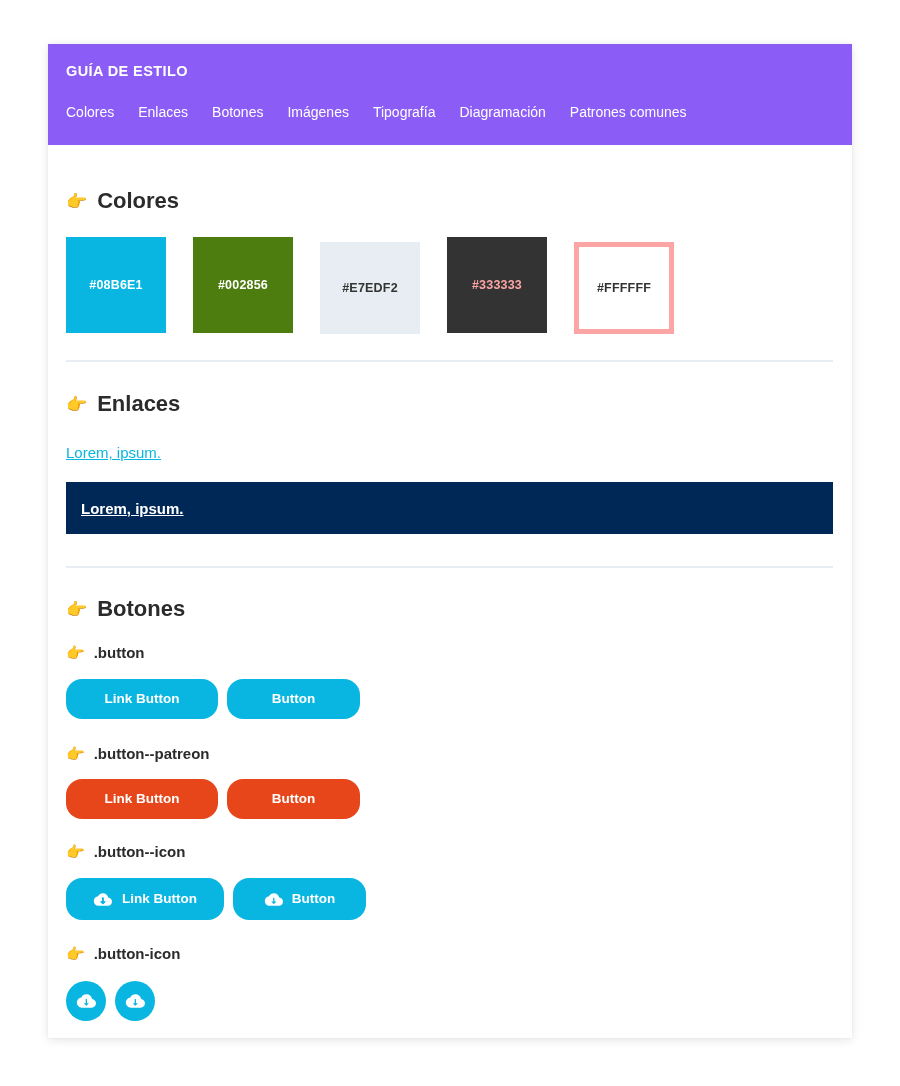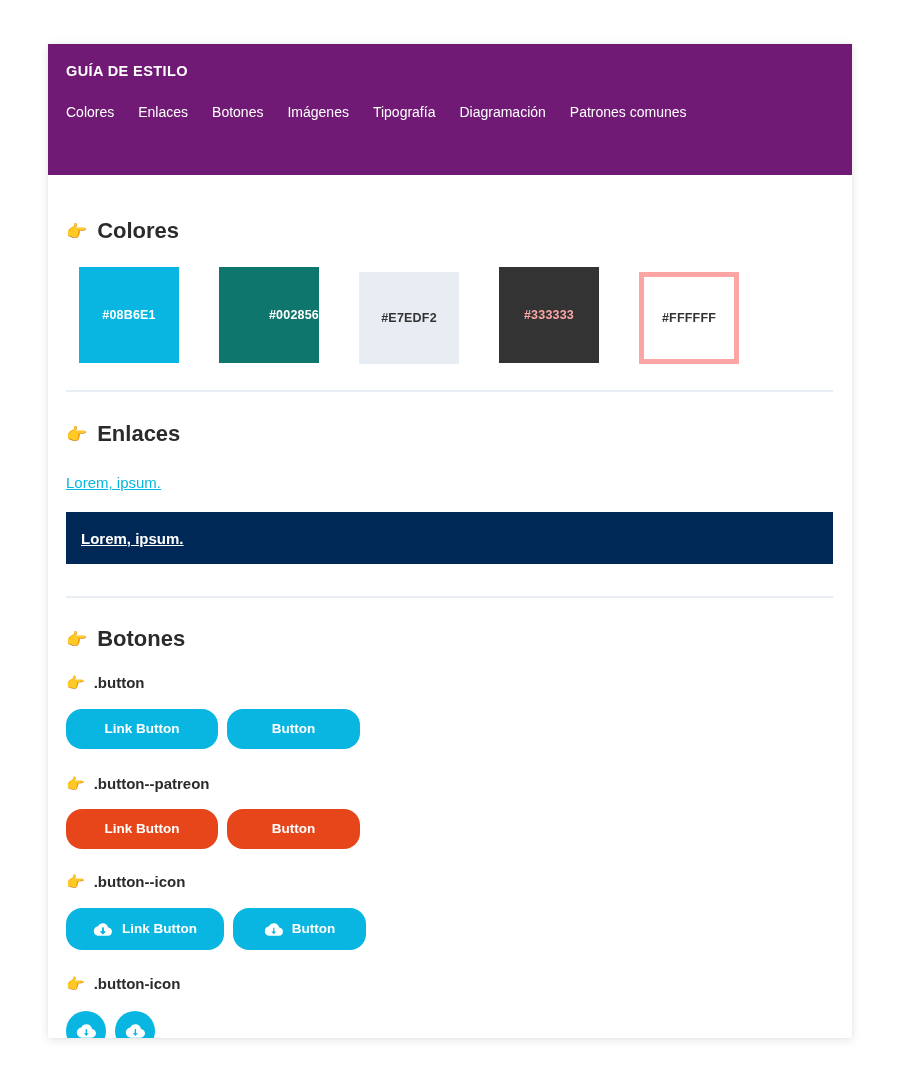--- a/index.html
+++ b/index.html
@@ -23,23 +23,23 @@
     top: 44px;
     width: 804px;
     height: 994px;
     background: #ffffff;
     box-shadow: 0 2px 10px rgba(0,0,0,0.10), 0 0 2px rgba(0,0,0,0.06);
     overflow: hidden;
   }
 
   
   .site-header {
-    background: #701a75;
+    background: #8b5cf6;
     padding: 20px 18px 16px 18px;
-    height: 131px;
+    height: 101px;
   }
   .site-title {
     color: #ffffff;
     font-size: 14.5px;
     font-weight: bold;
     letter-spacing: 0.4px;
     margin: 0 0 26px 0;
     line-height: 1;
   }
   .nav {
@@ -108,21 +108,20 @@
   }
   .swatch {
     width: 100px;
     height: 96px;
     display: flex;
     align-items: center;
     justify-content: center;
     font-size: 12.5px;
     font-weight: bold;
     letter-spacing: 0.2px;
-    margin-left: 13px;
   }
   .swatch.small { height: 92px; margin-top: 5px; }
   .swatch.bordered { border: 5px solid #fca5a5; }
 
   
   .plain-link {
     color: #08b6e1;
     font-size: 15px;
     text-decoration: underline;
     display: inline-block;
@@ -208,21 +207,21 @@
     <div class="section" style="padding-top:45px;">
       <h2 class="section-heading">
         <span class="heading-hand">👉</span>
         <span>Colores</span>
       </h2>
 
       <div class="swatch-row" style="margin-top:25px;">
         <div class="swatch" style="background:#08B6E1;color:#FFFFFF;">
           <span>#08B6E1</span>
         </div>
-        <div class="swatch" style="background:#0f766e;color:#FFFFFF;justify-content:flex-end;">
+        <div class="swatch" style="background:#4d7c0f;color:#FFFFFF;">
           <span>#002856</span>
         </div>
         <div class="swatch small" style="background:#E7EDF2;color:#333333;">
           <span>#E7EDF2</span>
         </div>
         <div class="swatch" style="background:#333333;color:#fca5a5;">
           <span>#333333</span>
         </div>
         <div class="swatch small bordered" style="background:#FFFFFF;color:#333333;">
           <span>#FFFFFF</span>

